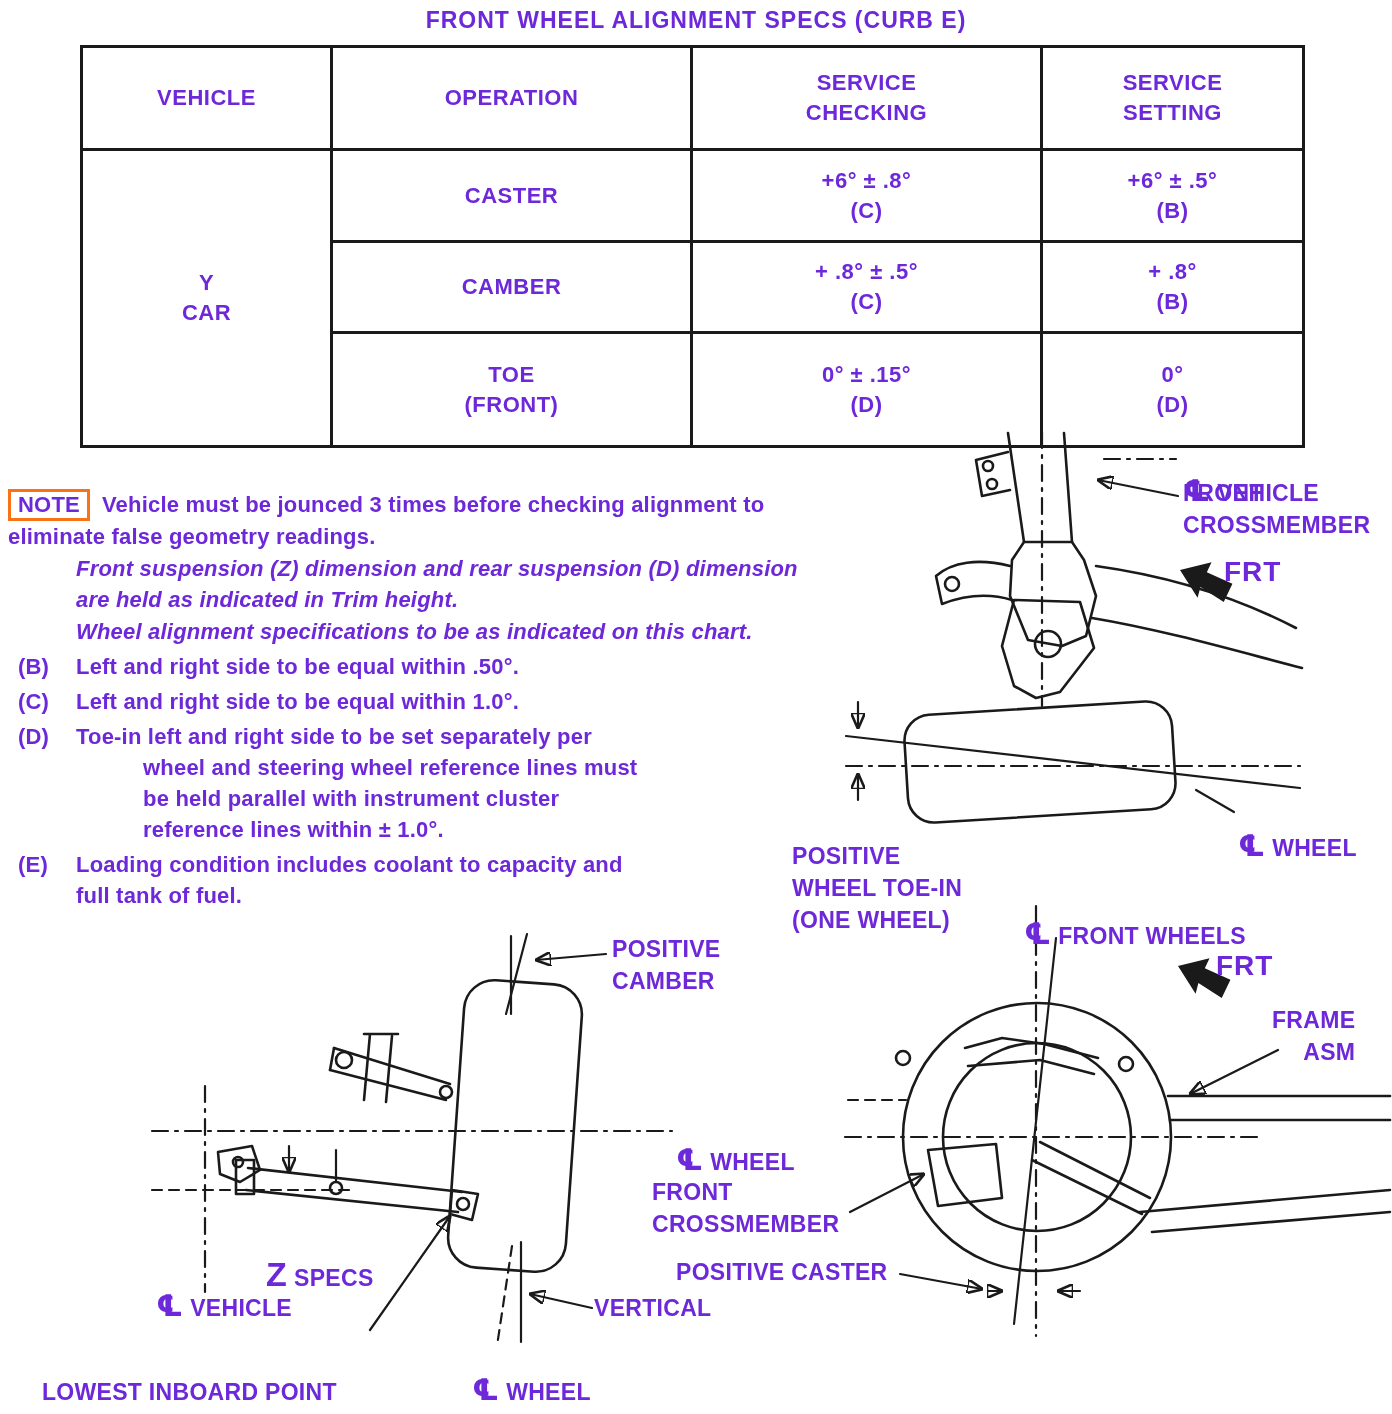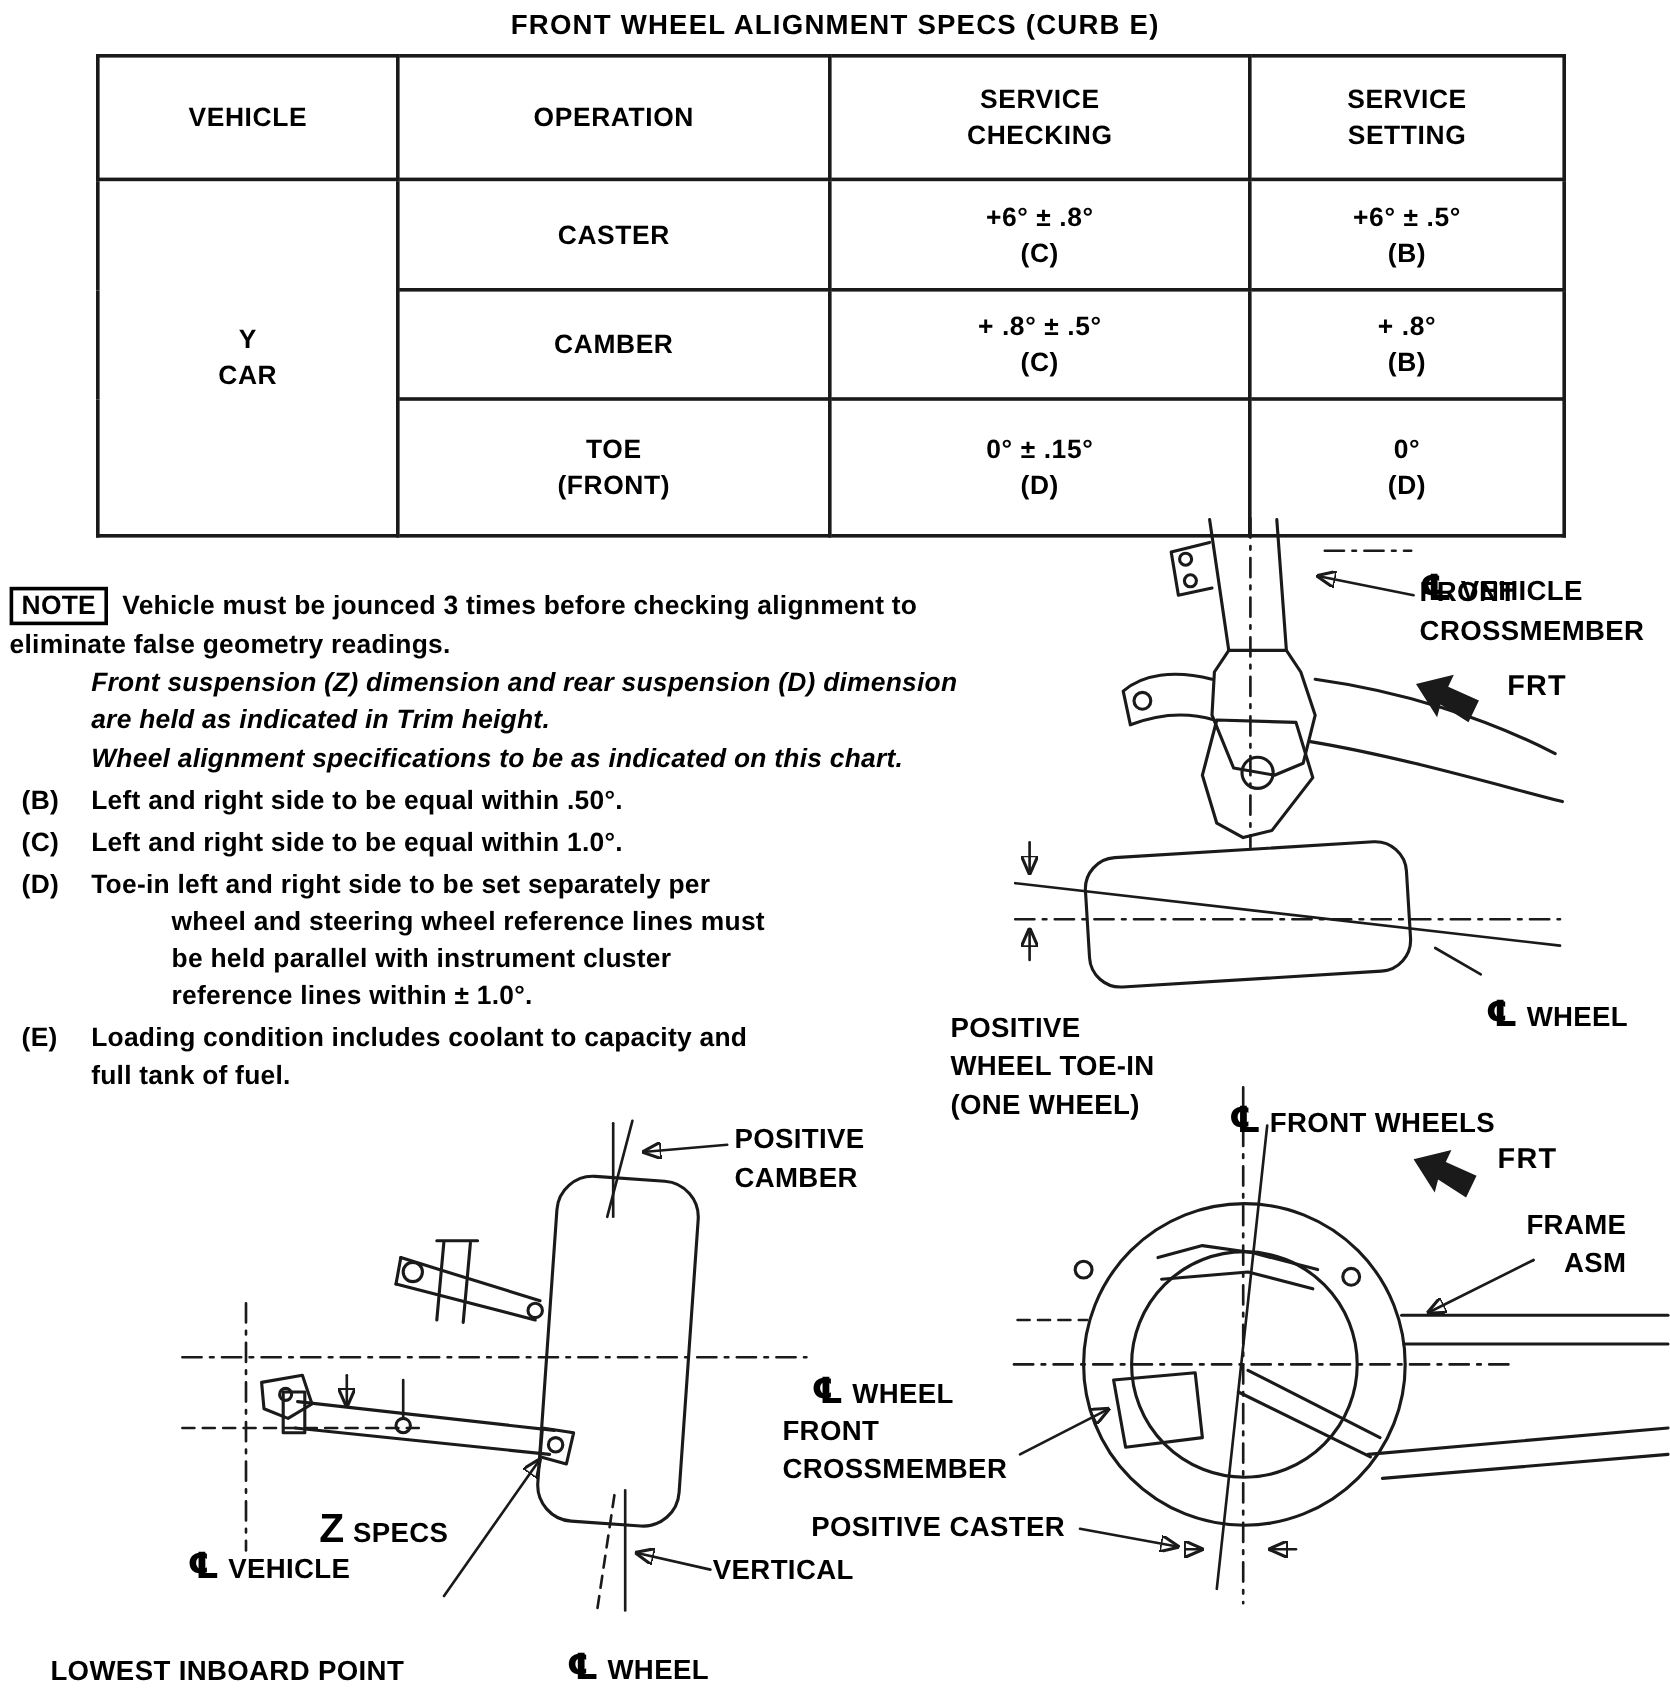--- a/index.html
+++ b/index.html
@@ -1,20 +1,20 @@
 <!DOCTYPE html>
 <html><head>
 <meta charset="utf-8">
 <style>
   * { margin:0; padding:0; box-sizing:border-box; }
   html,body { background:#ffffff; }
   body { font-family:"Liberation Sans","DejaVu Sans",sans-serif; }
   .page {
     position:relative; width:1392px; height:1414px;
-    background:#ffffff; color:#000000; font-weight:700; overflow:hidden;
+    background:#ffffff; color:#6d28d9; font-weight:700; overflow:hidden;
   }
   .title {
     position:absolute; top:7px; left:0; width:100%;
     text-align:center; font-size:23px; letter-spacing:1px;
   }
   
   .spec-table {
     position:absolute; left:80px; top:45px;
     border-collapse:collapse; table-layout:fixed;
   }
@@ -22,37 +22,37 @@
     border:3px solid #1a1a1a; text-align:center; vertical-align:middle;
     font-size:22px; font-weight:700; letter-spacing:0.5px; line-height:30px;
   }
   .pre { white-space:pre-line; }
   
   .notes {
     position:absolute; left:8px; top:489px; width:808px;
     font-size:22px; line-height:31px; letter-spacing:0.2px;
   }
   .notebox {
-    display:inline-block; border:3px solid #000000; padding:0 7px;
+    display:inline-block; border:3px solid #f97316; padding:0 7px;
     margin-right:12px; line-height:26px;
   }
   .indent { margin-left:68px; margin-top:1px;font-style:italic; }
   .note-item { display:flex; margin-top:4px; align-items:flex-start; }
   .item-label { flex:0 0 68px; padding-left:10px; }
   .item-text { max-width:706px; }
   .item-text.narrow { max-width:562px; }
   .item-text.hang { padding-left:67px; text-indent:-67px; }
   
   .lbl {
     position:absolute; font-size:23px; line-height:32px;
     white-space:pre-line; letter-spacing:0.3px;
   }
   .clsym { font-size:30px; margin-right:7px; display:inline-block; }
   .bigz { font-size:34px; margin-right:7px; display:inline-block; }
-  .frt { font-size:24px; letter-spacing:1px;margin-left:32px; }
+  .frt { font-size:28px; letter-spacing:1px; }
   
   svg.art { position:absolute; left:0; top:0; }
   svg.art path, svg.art rect, svg.art circle, svg.art polyline {
     fill:none; stroke:#1a1a1a; stroke-width:2.6;
     stroke-linecap:round; stroke-linejoin:round;
   }
   svg.art .thin { stroke-width:2.2; }
   svg.art .cdash { stroke-dasharray:16 7 3 7; stroke-width:2.2; }
   svg.art .dash2 { stroke-dasharray:10 7; stroke-width:2.2; }
 </style>

